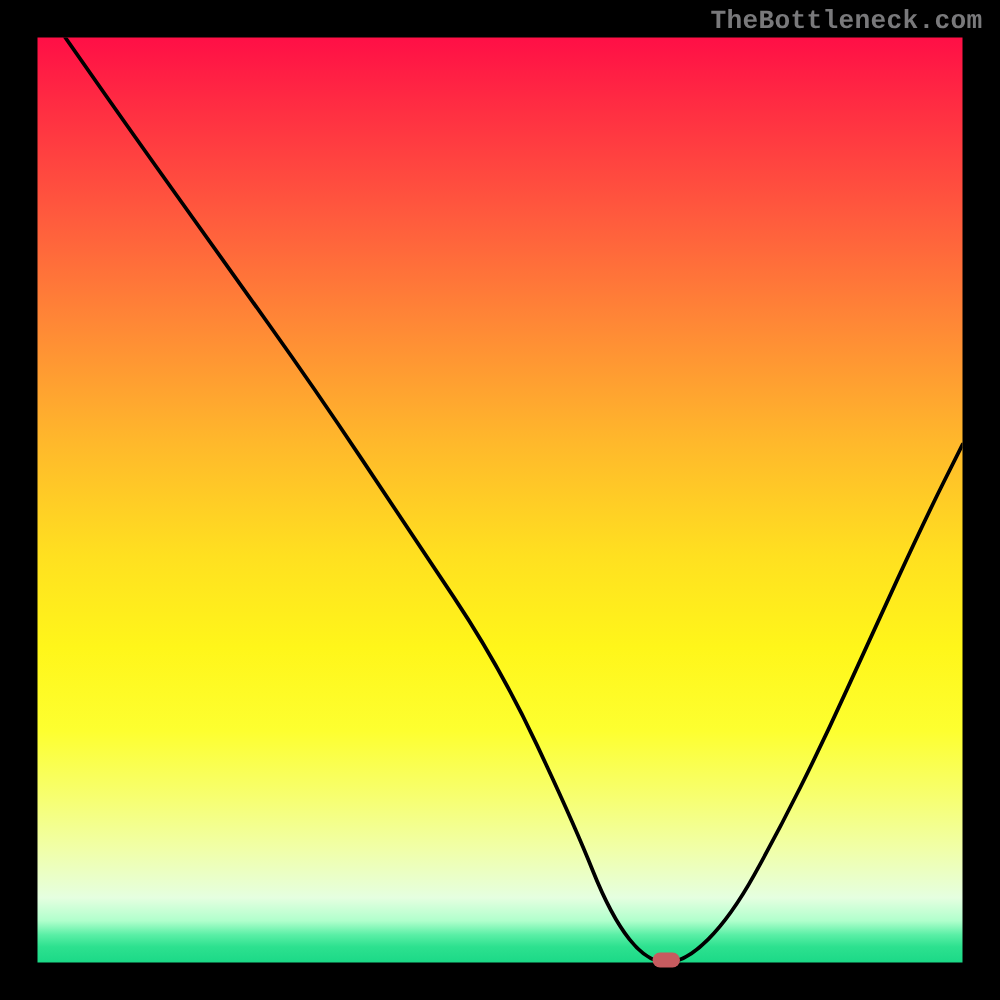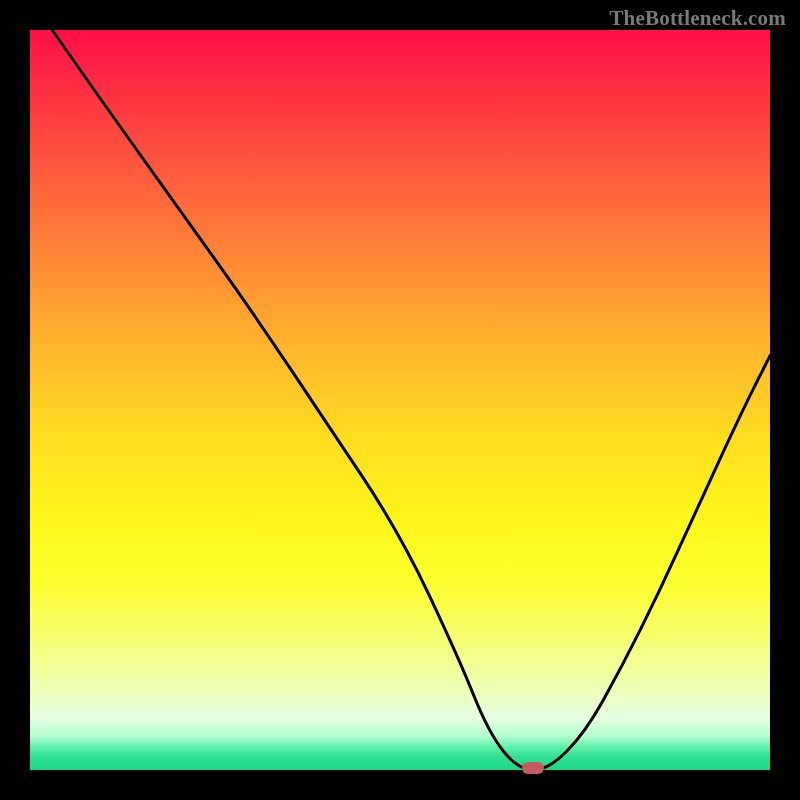--- a/index.html
+++ b/index.html
@@ -39,21 +39,21 @@
       #b0ffcc 95.5%,
       #5aefa6 97%,
       #2de18f 98.3%,
       #1bd987 100%
     );
   }
   .watermark {
     position: absolute;
     top: 6px;
     right: 14px;
-    font-family: Liberation Serif, serif;
+    font-family: Liberation Mono, monospace;
     font-size: 21px;
     font-weight: 600;
     color: #79797b;
     letter-spacing: 0.2px;
   }
   svg.curve {
     position: absolute;
     left: 0;
     top: 0;
     width: 740px;

